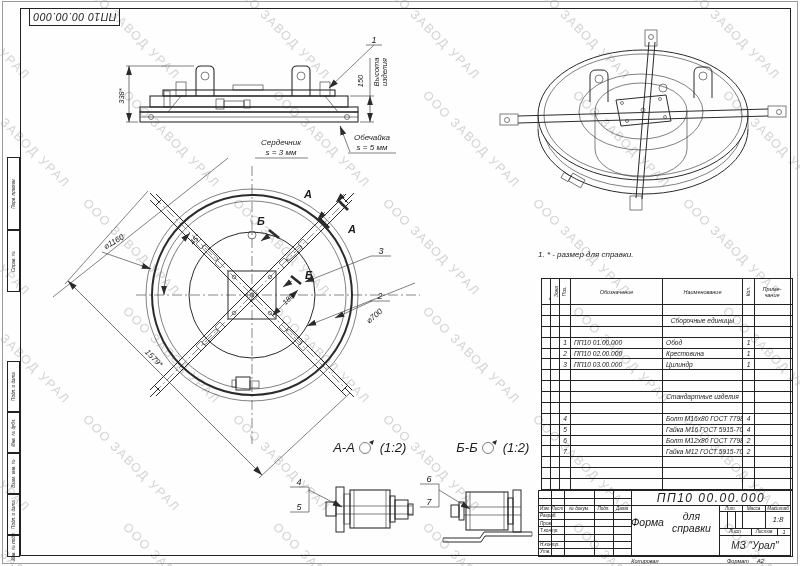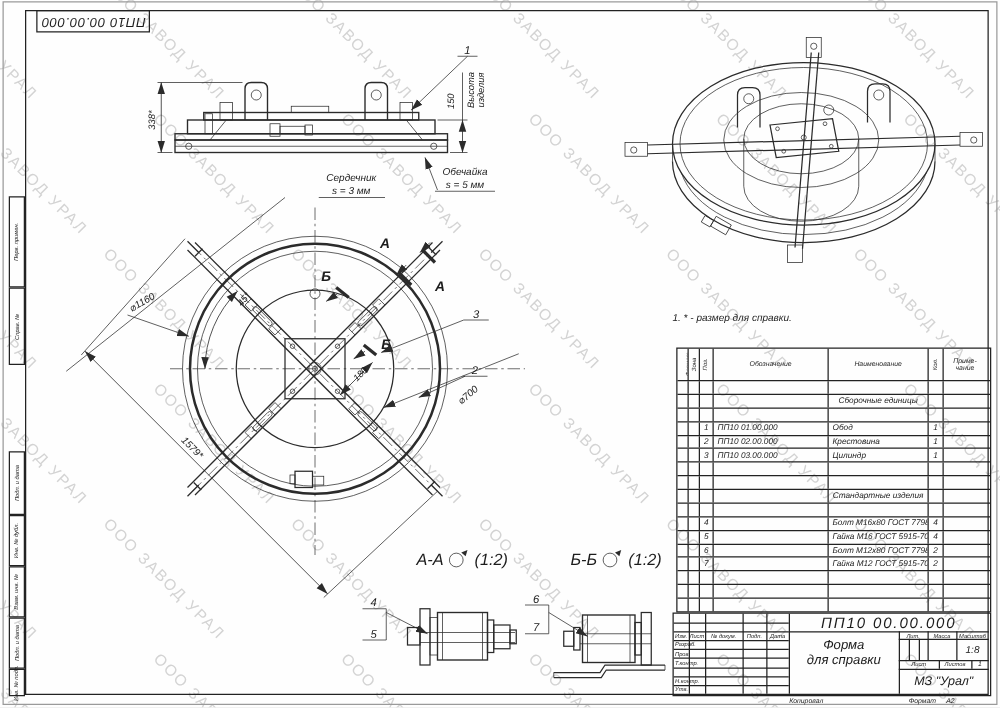--- a/index.html
+++ b/index.html
@@ -583,21 +583,21 @@
     <div class="cellt ctr" style="left:12px;top:14px;width:13px;height:7px;">Лист</div>
     <div class="cellt ctr" style="left:25px;top:14px;width:30px;height:7px;">№ докум.</div>
     <div class="cellt ctr" style="left:55px;top:14px;width:19px;height:7px;">Подп.</div>
     <div class="cellt ctr" style="left:74px;top:14px;width:18px;height:7px;">Дата</div>
     <div class="cellt" style="left:1px;top:22px;">Разраб.</div>
     <div class="cellt" style="left:1px;top:29.5px;">Пров.</div>
     <div class="cellt" style="left:1px;top:36.6px;">Т.контр.</div>
     <div class="cellt" style="left:1px;top:51px;">Н.контр.</div>
     <div class="cellt" style="left:1px;top:58.2px;">Утв.</div>
     <div class="cellt ctr" style="left:92px;top:0;width:160px;height:14px;font-size:12px;letter-spacing:1.5px;">ПП10 00.00.000</div>
-    <div class="ctr" style="position:absolute;left:92px;top:16px;width:88px;height:30px;font-size:10.5px;flex-direction:column;line-height:1.15;">
+    <div class="ctr" style="position:absolute;left:92px;top:16px;width:88px;height:30px;font-size:10.5px;flex-direction:row;line-height:1.15;">
       <span>Форма</span>
       <span>для справки</span>
     </div>
     <div class="cellt ctr" style="left:180px;top:14px;width:23px;height:6px;">Лит.</div>
     <div class="cellt ctr" style="left:203px;top:14px;width:23px;height:6px;">Масса</div>
     <div class="cellt ctr" style="left:226px;top:14px;width:26px;height:6px;">Масштаб</div>
     <div class="cellt ctr" style="left:226px;top:20px;width:26px;height:17px;font-size:8px;">1:8</div>
     <div class="cellt ctr" style="left:180px;top:37px;width:32px;height:7px;">Лист</div>
     <div class="cellt ctr" style="left:212px;top:37px;width:26px;height:7px;">Листов</div>
     <div class="cellt ctr" style="left:238px;top:37px;width:14px;height:7px;font-size:5.5px;">1</div>

